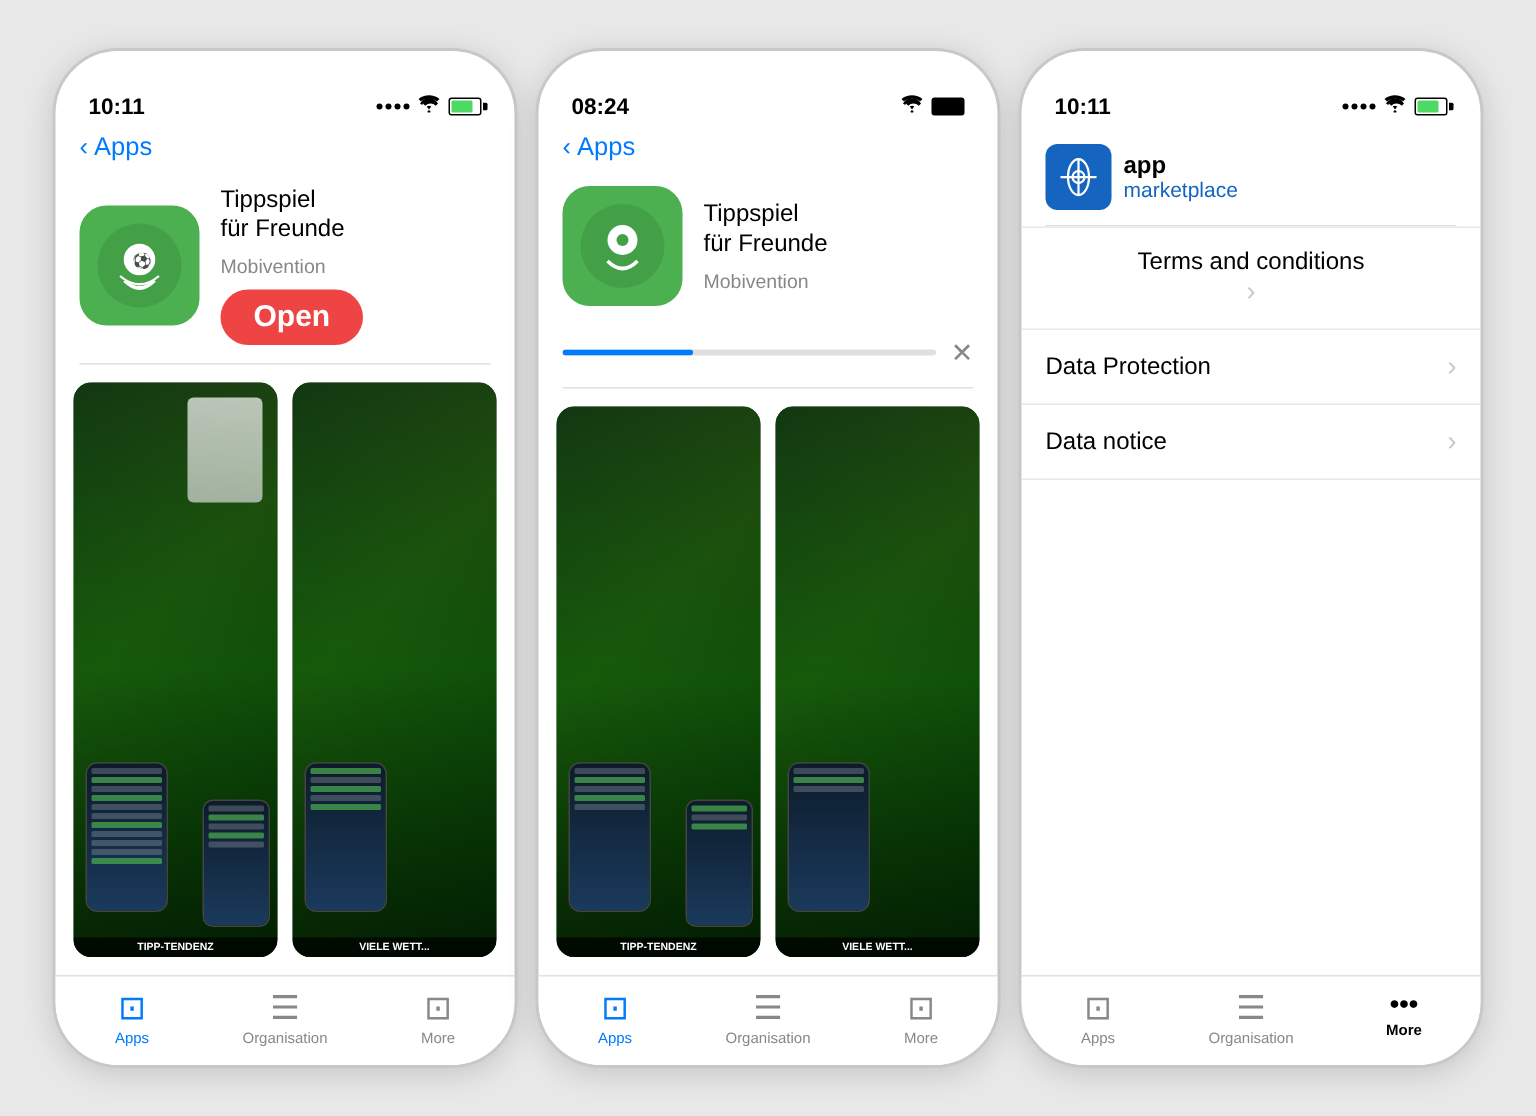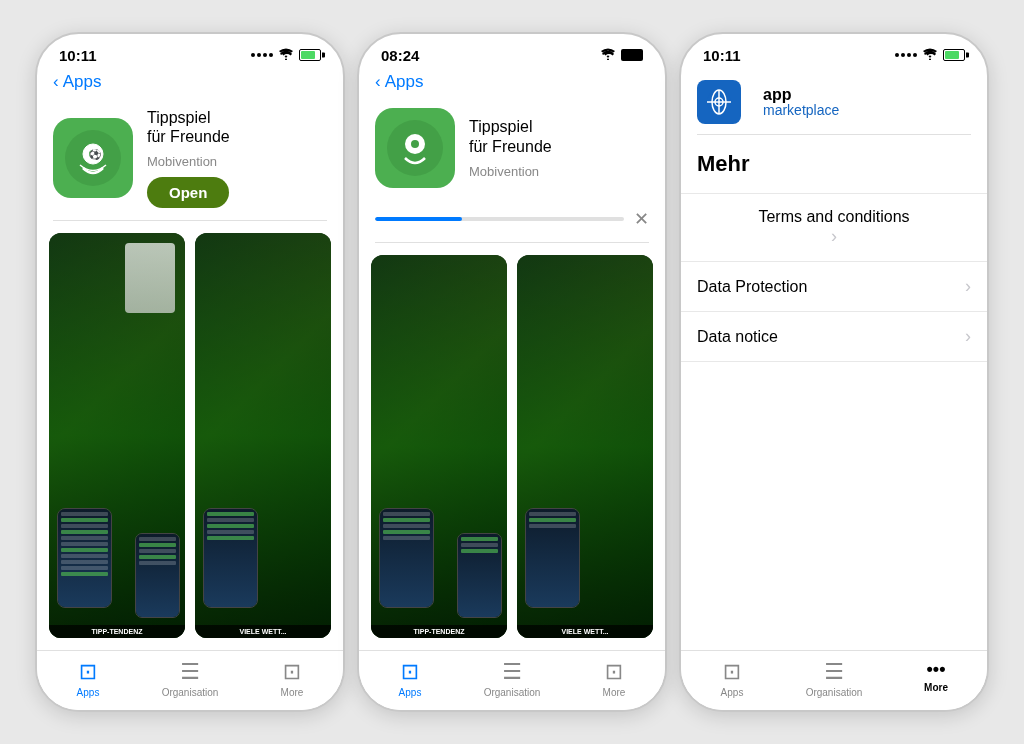--- a/index.html
+++ b/index.html
@@ -28,21 +28,21 @@
       display: flex;
       flex-direction: column;
       box-shadow: 0 4px 20px rgba(0,0,0,0.15);
       position: relative;
     }
     
     .status-bar {
       display: flex;
       justify-content: space-between;
       align-items: center;
-      padding: 12px 22px 6px;
+      padding: 28px 22px 6px;
       flex-shrink: 0;
       gap: 20px;
     }
     .status-time {
       font-size: 15px;
       font-weight: 600;
       color: #000;
     }
     .status-icons {
       display: flex;
@@ -128,26 +128,26 @@
       font-weight: 400;
       color: #000;
       line-height: 1.2;
     }
     .app-developer {
       font-size: 13px;
       color: #888;
       margin-top: 8px;
     }
     .open-btn {
-      background: #4d7c0f;
+      background: #ef4444;
       color: #fff;
       border: none;
       border-radius: 20px;
       padding: 7px 22px;
-      font-size: 15px;
+      font-size: 20px;
       font-weight: 600;
       margin-top: 8px;
       cursor: pointer;
     }
 
     
     .divider {
       height: 1px;
       background: #e0e0e0;
       margin: 0 16px;
@@ -297,21 +297,21 @@
       cursor: pointer;
       background: none;
       border: none;
     }
 
     
     .marketplace-header {
       display: flex;
       align-items: center;
       padding: 10px 16px;
-      gap: 22px;
+      gap: 8px;
       flex-shrink: 0;
     }
     .mp-logo {
       width: 44px;
       height: 44px;
       background: #1565c0;
       border-radius: 8px;
       display: flex;
       align-items: center;
       justify-content: center;
@@ -612,23 +612,20 @@
         </svg>
       </div>
       <div class="mp-brand">
         <div class="mp-brand-app">app</div>
         <div class="mp-brand-marketplace">marketplace</div>
       </div>
     </div>
 
     <div class="divider"></div>
 
-    <div class="mehr-section">
-      <div class="mehr-title">Mehr</div>
-    </div>
 
     <div class="menu-list">
       <div class="menu-item">
         <span class="menu-item-label">Terms and conditions</span>
         <span class="menu-chevron">›</span>
       </div>
       <div class="menu-item">
         <span class="menu-item-label">Data Protection</span>
         <span class="menu-chevron">›</span>
       </div>

